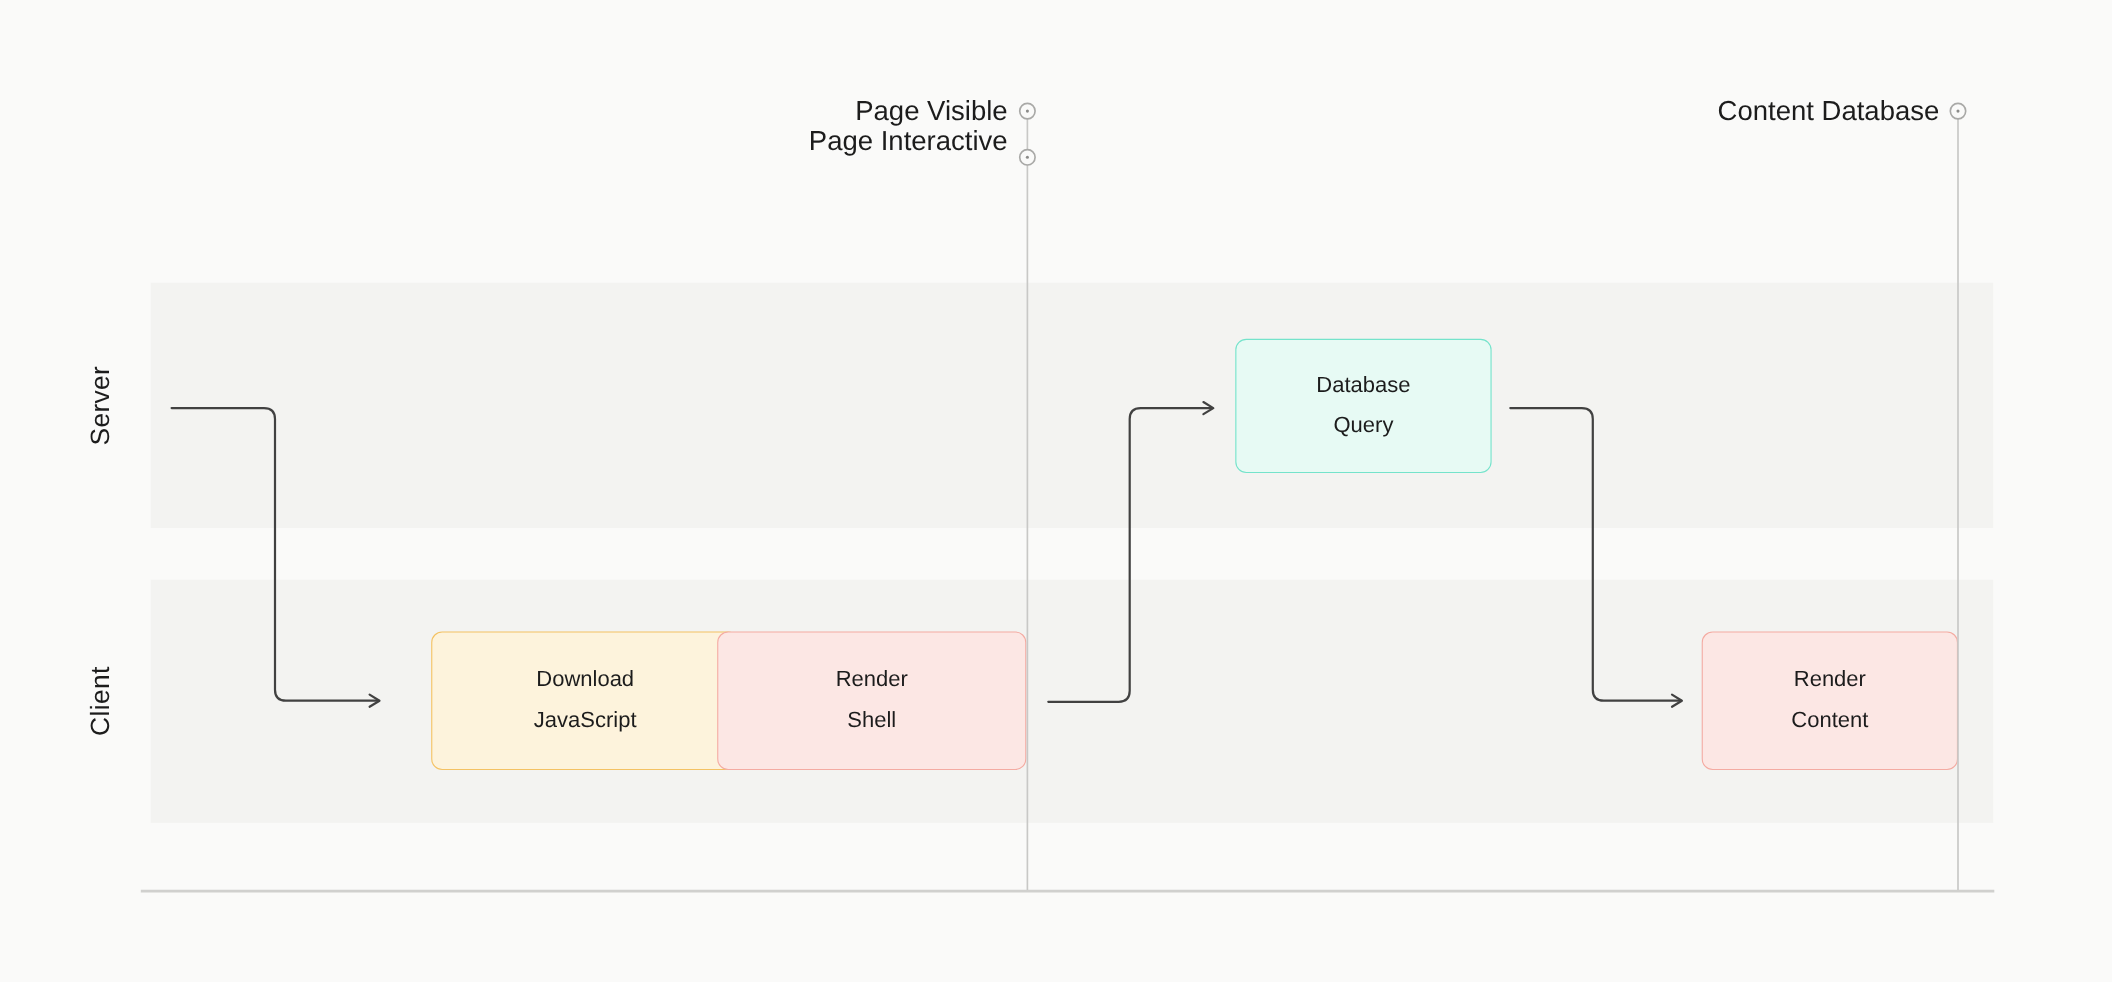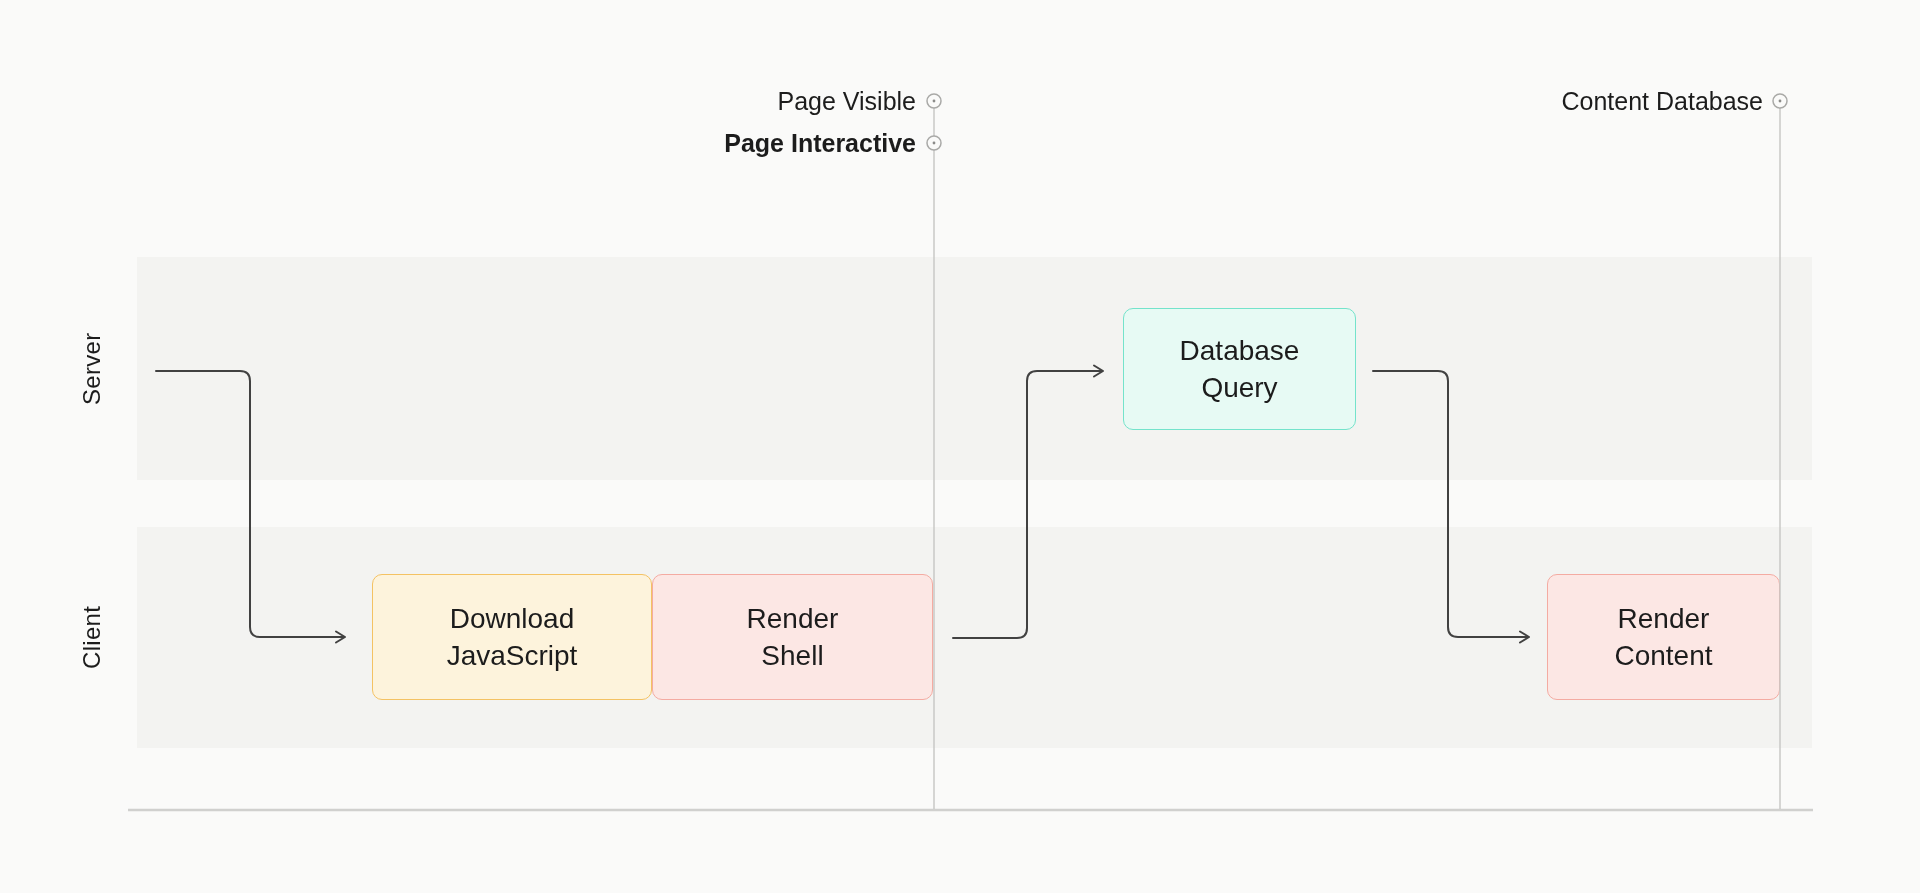--- a/index.html
+++ b/index.html
@@ -35,34 +35,34 @@
   #lane-label-client { top: 527px; height: 221px; }
   .ms-label {
     position: absolute;
     font-size: 25px;
     color: #1c1c1c;
     white-space: nowrap;
     line-height: 28px;
     text-align: center;
   }
   #ms-label-page-visible   { top: 87px;  right: 1004px; }
-  #ms-label-page-interactive { top: 129px; right: 1004px; font-weight: bold; }
+  #ms-label-page-interactive { top: 114px; right: 1004px; }
   #ms-label-content-visible { top: 87px;  right: 157px; }
   .node {
     position: absolute;
     border: 1.5px solid;
     border-radius: 10px;
     display: flex; align-items: center; justify-content: center;
     text-align: center;
-    font-size: 28px;
+    font-size: 20px;
     line-height: 37px;
     color: #1c1c1c;
     white-space: pre-line;
   }
-  #node-download-javascript { left: 372px;  top: 574px; width: 280px; height: 126px; }
+  #node-download-javascript { left: 392px;  top: 574px; width: 280px; height: 126px; }
   #node-render-shell        { left: 652px;  top: 574px; width: 281px; height: 126px; }
   #node-database-query      { left: 1123px; top: 308px; width: 233px; height: 122px; }
   #node-render-content      { left: 1547px; top: 574px; width: 233px; height: 126px; }
   #overlay {
     position: absolute;
     left: 0; top: 0; width: 1920px; height: 893px;
     pointer-events: none;
   }
   .arrow { stroke: #414141; stroke-width: 2; fill: none; stroke-linecap: round; stroke-linejoin: round; }
   .ms-line { stroke: #c8c8c6; stroke-width: 1.5; fill: none; }

